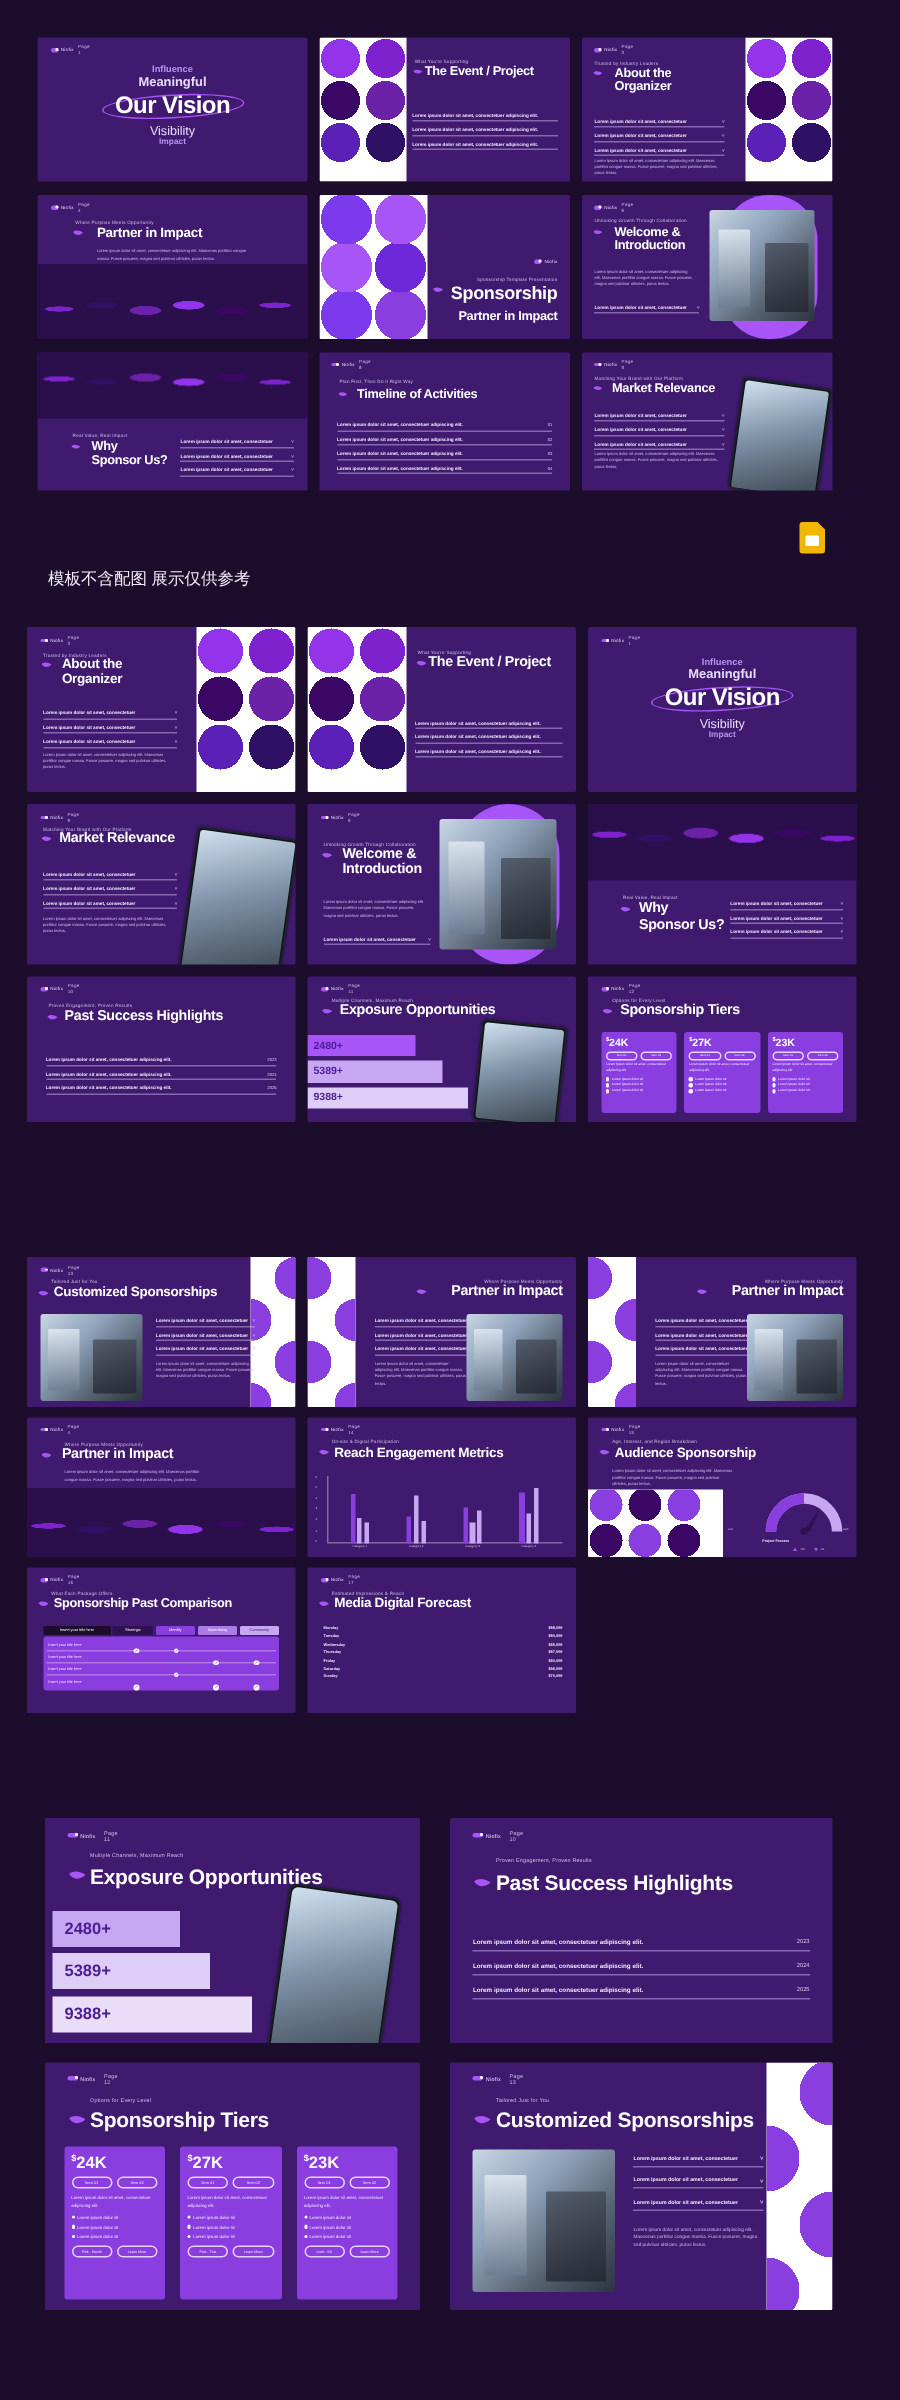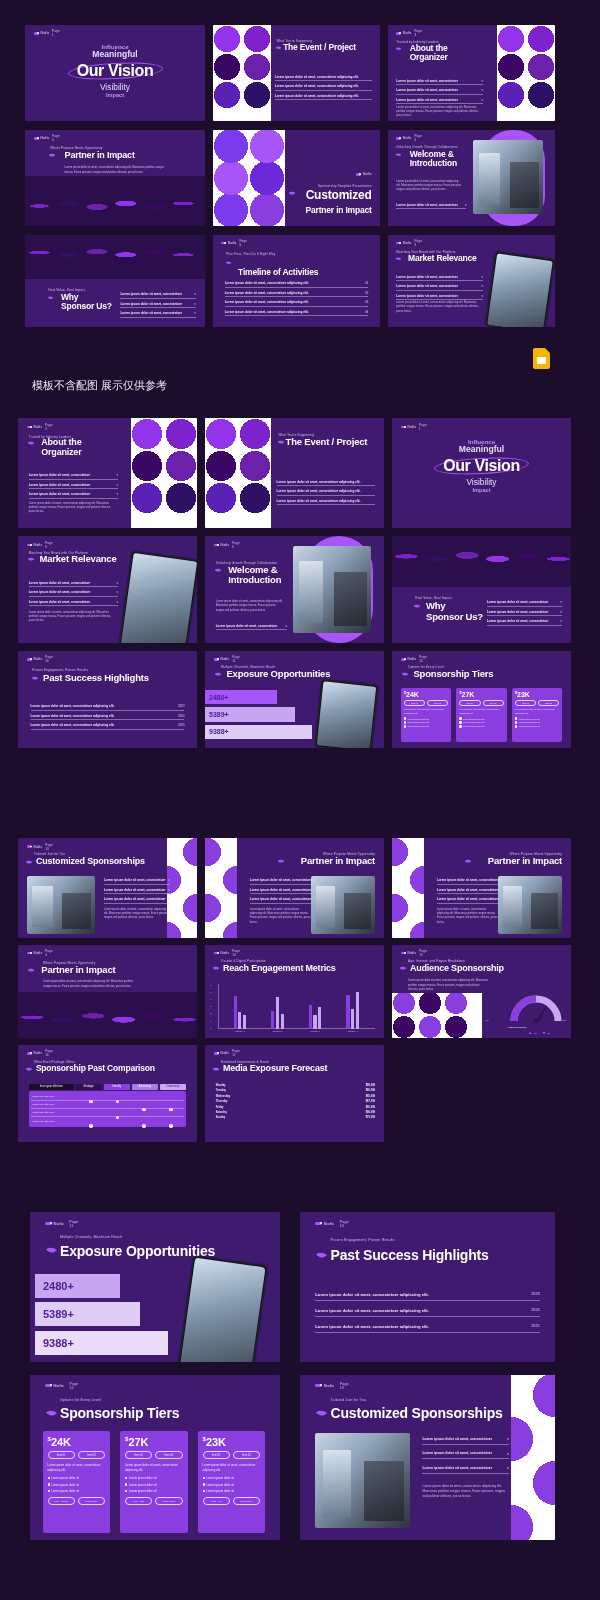--- a/index.html
+++ b/index.html
@@ -263,21 +263,21 @@
           <span class="pill"></span>
           <span>Niofix</span>
         </span>
     </div>
     <div class="eyebrow" style="right:5%;top:56%;text-align:right;">Sponsorship Template Presentation</div>
     <div class="leaf" style="left:45%;top:62%;">
       <svg width="8" height="8" viewBox="0 0 24 24">
           <path fill="#a855f7" d="M2 8c6-5 14-3 20 1-5 6-15 7-20-1z"></path>
         </svg>
     </div>
-    <div class="headline" style="right:5%;top:61%;font-size:12px;text-align:right;">Customized</div>
+    <div class="headline" style="right:5%;top:61%;font-size:12px;text-align:right;">Sponsorship</div>
     <div class="headline" style="right:5%;top:79%;font-size:8.5px;text-align:right;">Partner in Impact</div>
   </div>
 
   <div class="slide" style="left:388px;top:130px;width:167px;height:96px;">
     <div class="chrome">
       <span class="brand">
           <span class="pill"></span>
           <span>Niofix</span>
         </span>
       <span class="pg">Page 6</span>
@@ -340,21 +340,21 @@
           <span>Niofix</span>
         </span>
       <span class="pg">Page 8</span>
     </div>
     <div class="eyebrow" style="left:8%;top:19%;">Plan First, Then Do It Right Way</div>
     <div class="leaf" style="left:7%;top:27%;">
       <svg width="7" height="7" viewBox="0 0 24 24">
           <path fill="#a855f7" d="M2 8c6-5 14-3 20 1-5 6-15 7-20-1z"></path>
         </svg>
     </div>
-    <div class="headline" style="left:15%;top:25%;font-size:8.5px;margin-top:10px;">Timeline of Activities</div>
+    <div class="headline" style="left:15%;top:25%;font-size:8.5px;">Timeline of Activities</div>
     <div class="rows" style="left:7%;top:50%;width:86%;">
       <div class="row">
           <span>Lorem ipsum dolor sit amet, consectetuer adipiscing elit.</span>
           <span class="v">01</span>
         </div>
       <div class="row">
           <span>Lorem ipsum dolor sit amet, consectetuer adipiscing elit.</span>
           <span class="v">02</span>
         </div>
       <div class="row">
@@ -1027,21 +1027,21 @@
           <span>Niofix</span>
         </span>
       <span class="pg">Page 17</span>
     </div>
     <div class="eyebrow" style="left:9%;top:15%;">Estimated Impressions &amp; Reach</div>
     <div class="leaf" style="left:4%;top:22%;">
       <svg width="8" height="8" viewBox="0 0 24 24">
           <path fill="#a855f7" d="M2 8c6-5 14-3 20 1-5 6-15 7-20-1z"></path>
         </svg>
     </div>
-    <div class="headline" style="left:10%;top:20%;font-size:9px;">Media Exposure Forecast</div>
+    <div class="headline" style="left:10%;top:20%;font-size:9px;">Media Digital Forecast</div>
     <div style="position:absolute;left:6%;top:40%;width:89%;">
       <div class="fbar">
           <span class="lbl">Monday</span>
           <span class="track"><span class="fill" style="width:98%"></span></span>
           <span class="val">$88,099</span>
         </div>
       <div class="fbar">
           <span class="lbl">Tuesday</span>
           <span class="track"><span class="fill l" style="width:72%"></span></span>
           <span class="val">$80,099</span>

